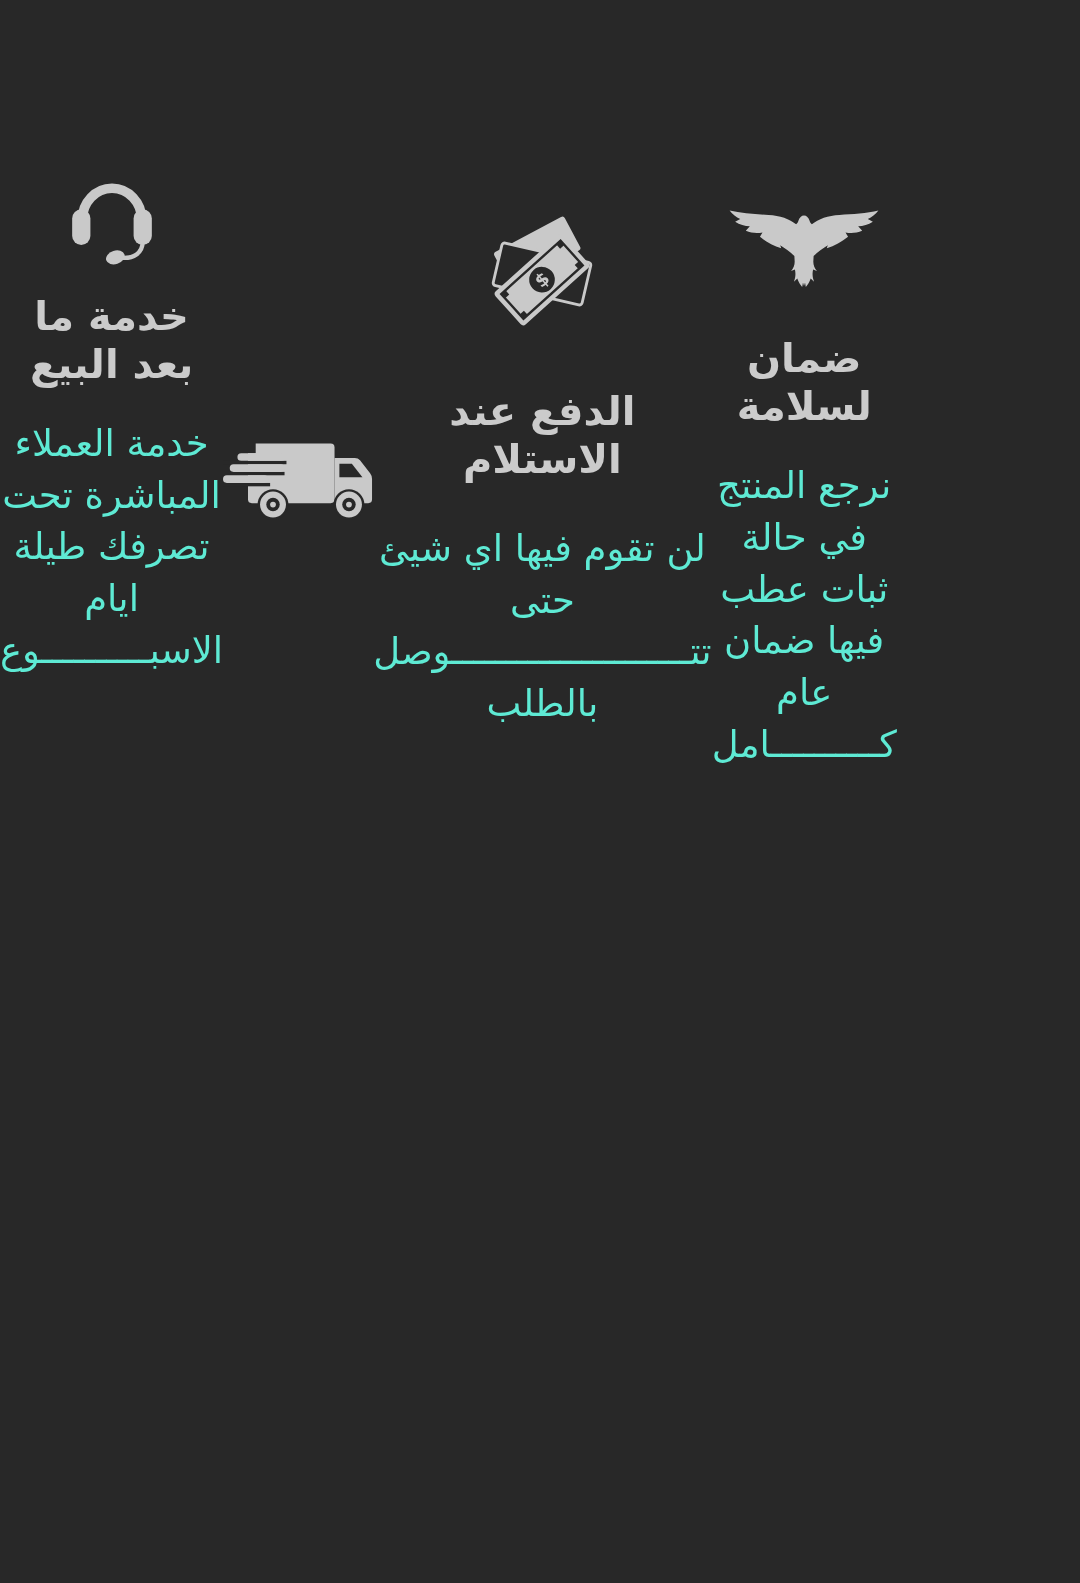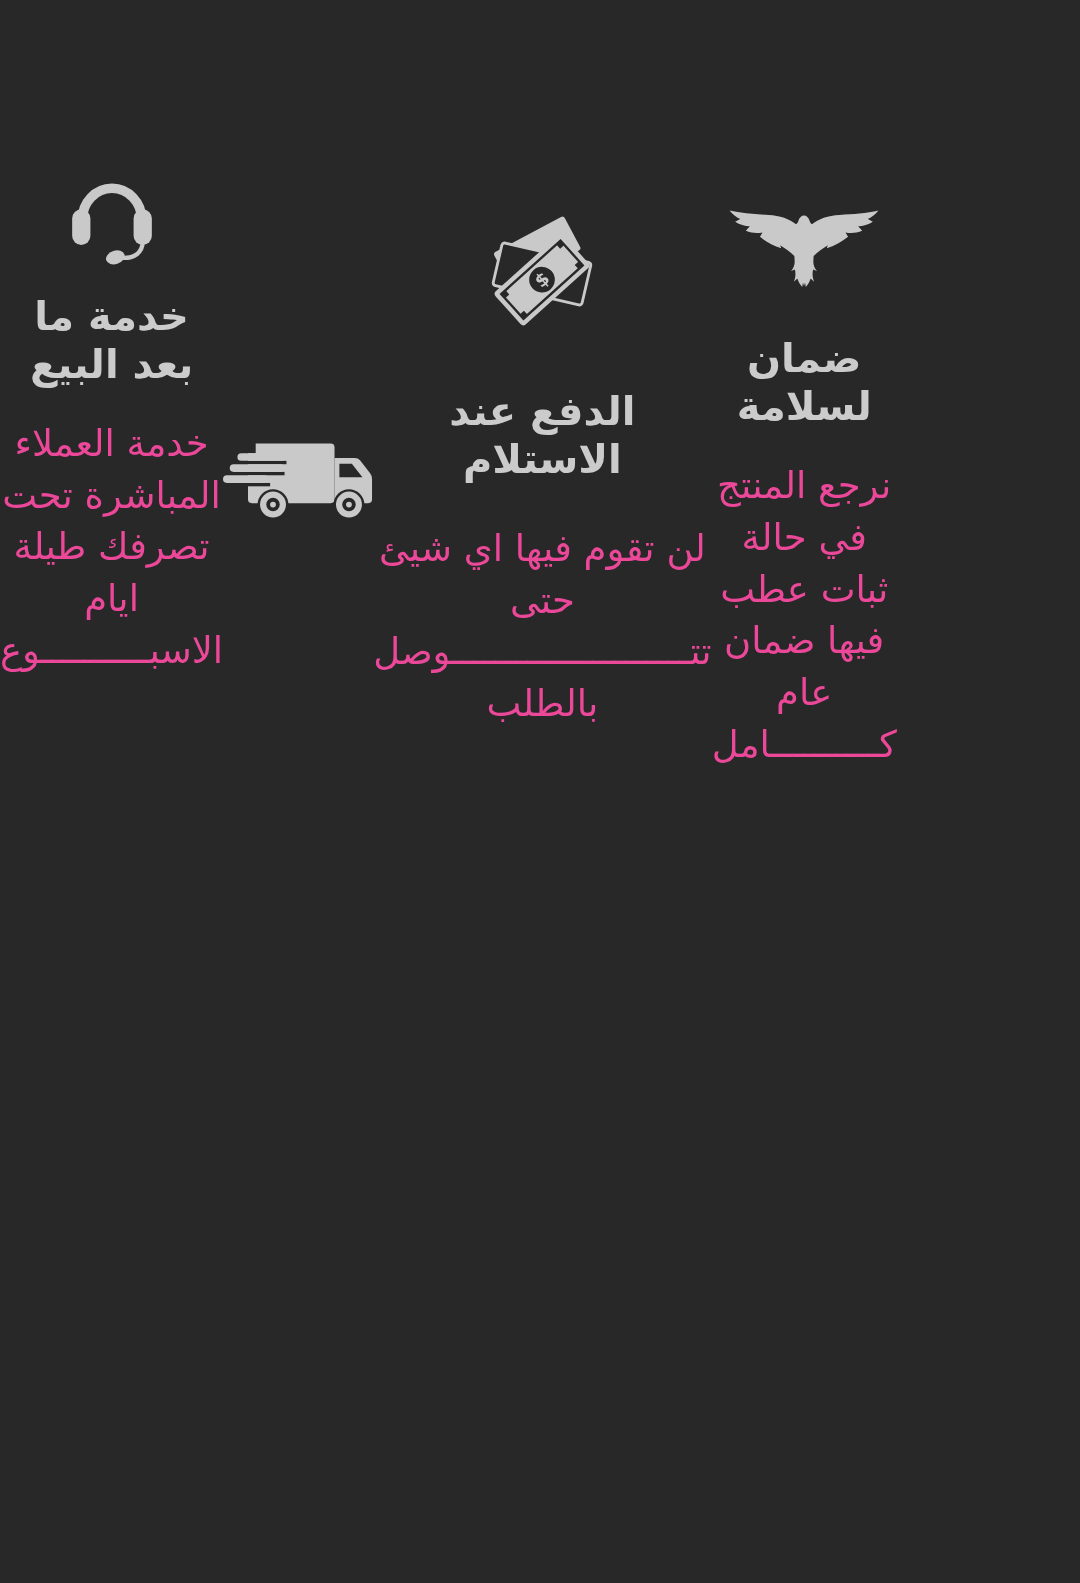--- a/index.html
+++ b/index.html
@@ -39,21 +39,21 @@
     font-weight: bold;
     color: #cbcbcb;
     direction: rtl;
     unicode-bidi: plaintext;
     text-align: center;
     line-height: 1.2;
   }
   .feature-desc {
     margin: 0;
     font-size: 37px;
-    color: #ec4899;
+    color: #5eead4;
     direction: rtl;
     unicode-bidi: plaintext;
     text-align: center;
     max-width: 950px;
     line-height: 1.4;
   }
   
   .feature:nth-child(1) .icon-wrap   { height: 104px; }
   .feature:nth-child(1) .feature-title { margin-top: 22px; }
   .feature:nth-child(1) .feature-desc  { margin-top: 30px; }

